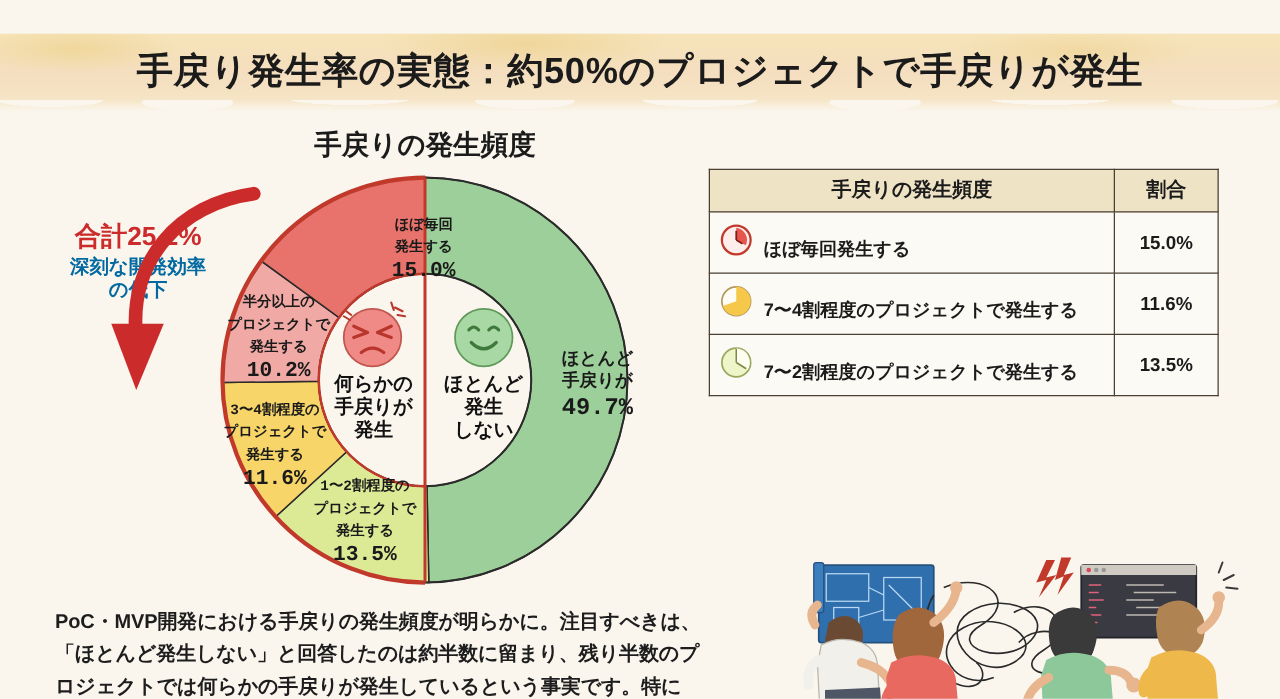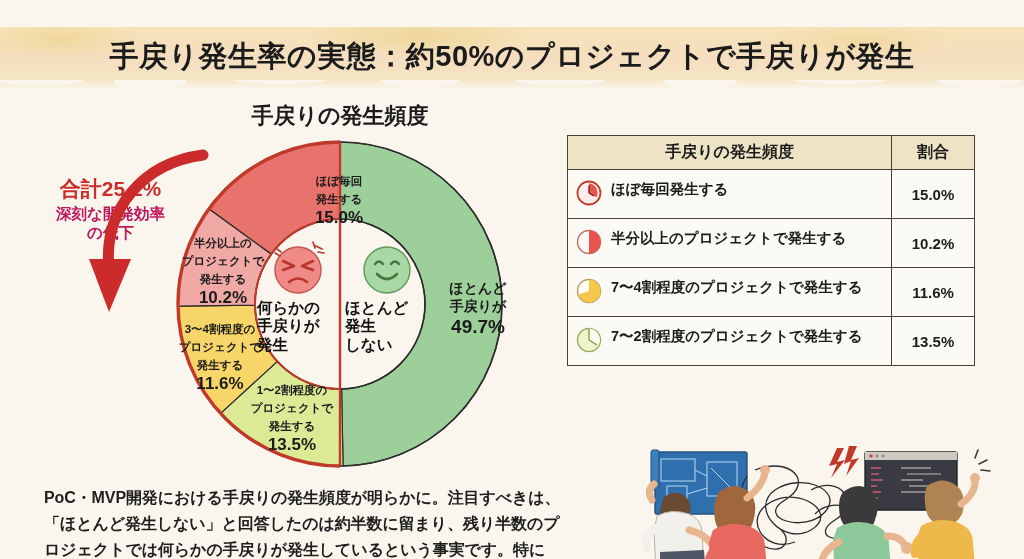--- a/index.html
+++ b/index.html
@@ -42,50 +42,50 @@
   
   .chart-title{
     position:absolute;left:150px;top:74px;width:380px;text-align:center;
     font-size:22px;font-weight:bold;color:#1b1b1b;
   }
   #donut-wrap{position:absolute;left:145px;top:110px;width:400px;height:345px;}
   #donut{position:absolute;left:0;top:0;}
 
   .seg-label{
     position:absolute;text-align:center;color:#1a1a1a;
-    font-weight:bold;line-height:1.12;pointer-events:none;
+    font-weight:bold;line-height:1.12;pointer-events:none;font-family:Liberation Mono, monospace;
   }
   .seg-label .pct{display:block;font-size:17px;margin-top:1px;}
   .seg-label .nm{font-size:11.5px;}
   .seg-label.big .nm{font-size:14px;}
   .seg-label.big .pct{font-size:19px;}
 
   .core-label{
-    position:absolute;font-weight:bold;font-size:15.5px;
+    position:absolute;text-align:center;font-weight:bold;font-size:15.5px;
     color:#111;line-height:1.18;
   }
 
   
   .annot{position:absolute;left:28px;top:148px;width:165px;text-align:center;}
   .annot .sum{font-size:21px;font-weight:bold;color:#cc2b2b;letter-spacing:0px;}
-  .annot .sub{font-size:15.5px;font-weight:bold;color:#be185d;line-height:1.25;margin-top:1px;}
+  .annot .sub{font-size:15.5px;font-weight:bold;color:#0369a1;line-height:1.25;margin-top:1px;}
 
   
   #table-box{position:absolute;left:567px;top:108px;width:408px;}
   table.freq{border-collapse:collapse;width:408px;background:#fcfaf4;}
   table.freq th,table.freq td{
     border:1.6px solid #4a3f33;
     font-size:14.5px;color:#1b1b1b;
   }
   table.freq th{
     background:#efe3c6;font-weight:bold;text-align:center;height:31px;font-size:16px;
   }
   table.freq td.lbl{padding:0 6px 0 8px;height:48px;font-weight:bold;}
   table.freq td.pct{width:80px;text-align:center;font-weight:bold;font-size:15px;}
-  .lbl-inner{display:flex;align-items:flex-start;gap:9px;}
+  .lbl-inner{display:flex;align-items:flex-end;gap:9px;}
   .lbl-txt{font-size:14.5px;}
 
   
   #footnote{
     position:absolute;left:44px;top:458px;width:528px;
     font-size:16px;line-height:1.62;color:#1d1d1d;font-weight:bold;
     letter-spacing:-0.1px;
   }
 
   
@@ -214,32 +214,20 @@
                 <span><svg width="26" height="26" viewBox="0 0 26 26">
                     <circle cx="13" cy="13" r="11.5" fill="#fdeeec" stroke="#c0392b" stroke-width="1.8"></circle>
                     <path d="M13 13 L13 3.2 A9.8 9.8 0 0 1 20.6 17.2 Z" fill="#e8554c"></path>
                     <line x1="13" y1="13" x2="13" y2="5.5" stroke="#7a1f18" stroke-width="1.4"></line>
                     <line x1="13" y1="13" x2="18" y2="16" stroke="#7a1f18" stroke-width="1.4"></line>
                   </svg></span>
                 <span class="lbl-txt">ほぼ毎回発生する</span>
               </div>
             </td>
             <td class="pct">15.0%</td>
-          </tr>
-          <tr>
-            <td class="lbl">
-              <div class="lbl-inner">
-                <span><svg width="26" height="26" viewBox="0 0 26 26">
-                    <circle cx="13" cy="13" r="11.5" fill="#fff8f6" stroke="#b5705f" stroke-width="1.4"></circle>
-                    <path d="M13 1.5 A11.5 11.5 0 0 1 13 24.5 Z" fill="#e8554c"></path>
-                  </svg></span>
-                <span class="lbl-txt">半分以上のプロジェクトで発生する</span>
-              </div>
-            </td>
-            <td class="pct">10.2%</td>
           </tr>
           <tr>
             <td class="lbl">
               <div class="lbl-inner">
                 <span><svg width="26" height="26" viewBox="0 0 26 26">
                     <circle cx="13" cy="13" r="11.5" fill="#fffdf4" stroke="#b59a5f" stroke-width="1.4"></circle>
                     <path d="M13 13 L13 1.5 A11.5 11.5 0 1 1 2.2 16.8 Z" fill="#f5c84a"></path>
                   </svg></span>
                 <span class="lbl-txt">7〜4割程度のプロジェクトで発生する</span>
               </div>

